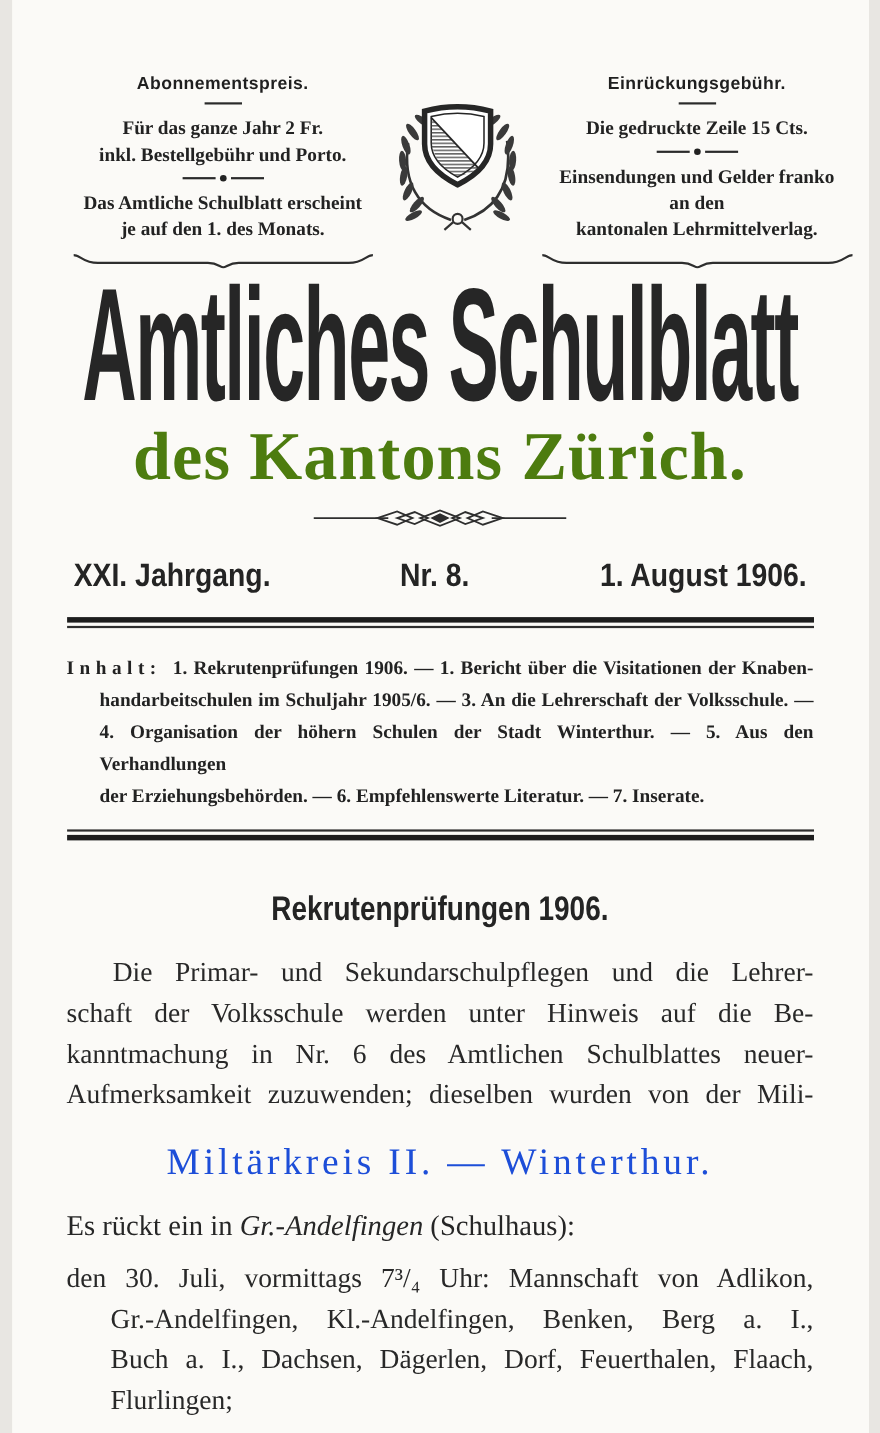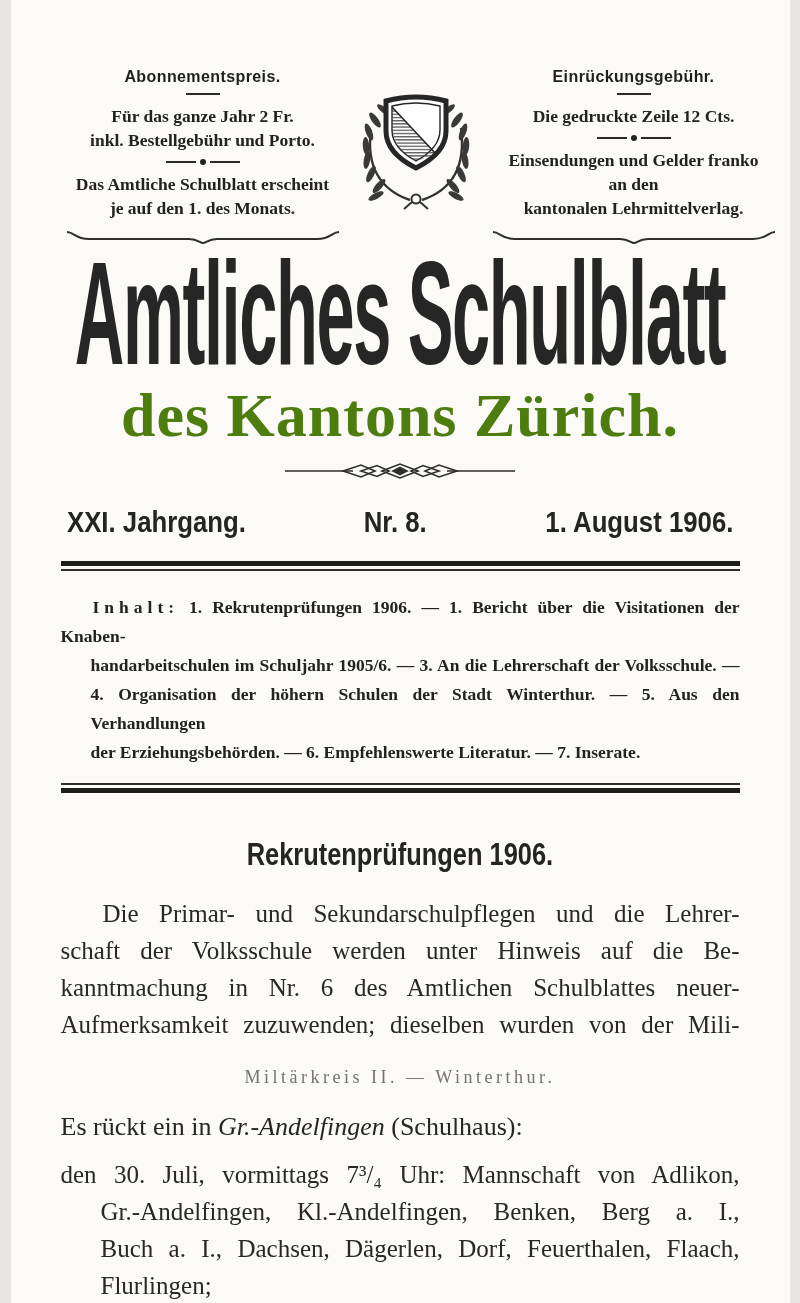--- a/index.html
+++ b/index.html
@@ -110,21 +110,21 @@
   .toc{
     margin-top:22px;
     font-weight:bold;
     font-size:17.5px;
     line-height:29px;
     color:#222;
   }
   .toc .jline{text-align:justify;text-align-last:justify;}
   .toc .lline{text-align:left;}
   .toc .cont{padding-left:30px;}
-  .toc-label{letter-spacing:5px;margin-right:10px;margin-left:32px;}
+  .toc-label{letter-spacing:5px;margin-right:10px;}
   
   .article-heading-row{
     margin-top:44px;
     display:flex;justify-content:center;
   }
   .article-heading{
     font-family:"Liberation Sans", sans-serif;
     font-weight:bold;
     font-size:31px;
     color:#242424;
@@ -138,23 +138,23 @@
     line-height:37px;
     color:#282828;
   }
   .body-text .jline{text-align:justify;text-align-last:justify;}
   .body-text .lline{text-align:left;}
   .first-indent{text-indent:42px;}
   .hang{padding-left:40px;}
   .section-heading{
     margin-top:24px;
     text-align:center;
-    font-size:18px;
+    font-size:34px;
     letter-spacing:3.5px;
-    color:#737373;
+    color:#1d4ed8;
   }
   .intro-line{
     margin-top:24px;
     text-align:left;
     font-size:26px;
     color:#262626;
   }
   .intro-line em{font-style:italic;}
   .entry{margin-top:14px;}
   svg .ink{stroke:#2e2e2e;}
@@ -222,21 +222,21 @@
         <path d="M40,17 Q70,9 100,17 L100,47 Q100,69 70,84 Q40,69 40,47 Z" fill="#fff" stroke="#262626" stroke-width="5"></path>
         <path d="M46,22 Q70,16 94,22 L94,46 Q94,64 70,77 Q46,64 46,46 Z" fill="none" stroke="#262626" stroke-width="1.4"></path>
         <polygon points="46,23 90,70 70,77 53,65 46,48" fill="url(#hatch)"></polygon>
         <line x1="46" y1="23" x2="90" y2="70" stroke="#262626" stroke-width="1.6"></line>
       </svg>
     </div>
 
     <div class="mast-box right">
       <div class="mast-title">Einrückungsgebühr.</div>
       <div class="mini-rule"></div>
-      <div class="mast-line">Die gedruckte Zeile 12 Cts.</div>
+      <div class="mast-line">Die gedruckte Zeile 15 Cts.</div>
       <div class="dash-dot">
         <span class="seg solid"></span>
           <span class="dot"></span>
           <span class="seg solid"></span>
       </div>
       <div class="mast-line">Einsendungen und Gelder franko</div>
       <div class="mast-line">an den</div>
       <div class="mast-line">kantonalen Lehrmittelverlag.</div>
       <svg class="brace" width="290" height="16" viewBox="0 0 290 16">
         <path class="ink" d="M4,4 C11,4 12,11 26,11 L131,11 C140,11 142,15 145,15 C148,15 150,11 159,11 L264,11 C278,11 279,4 286,4" fill="none" stroke-width="2"></path>

